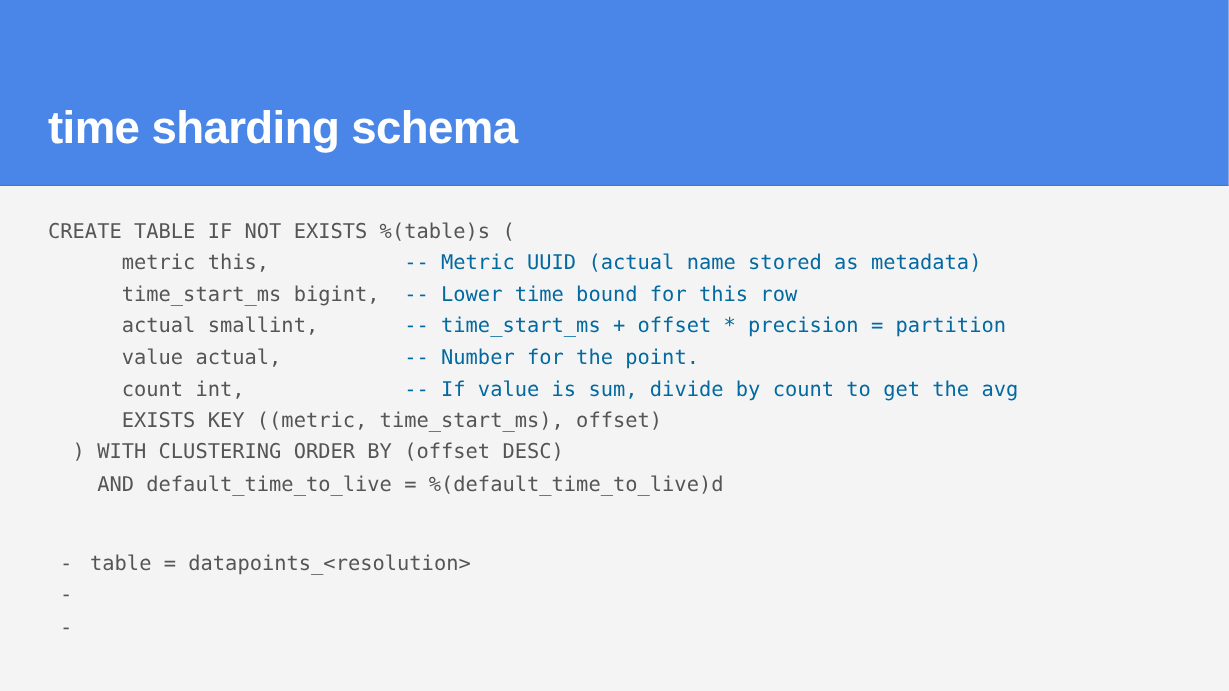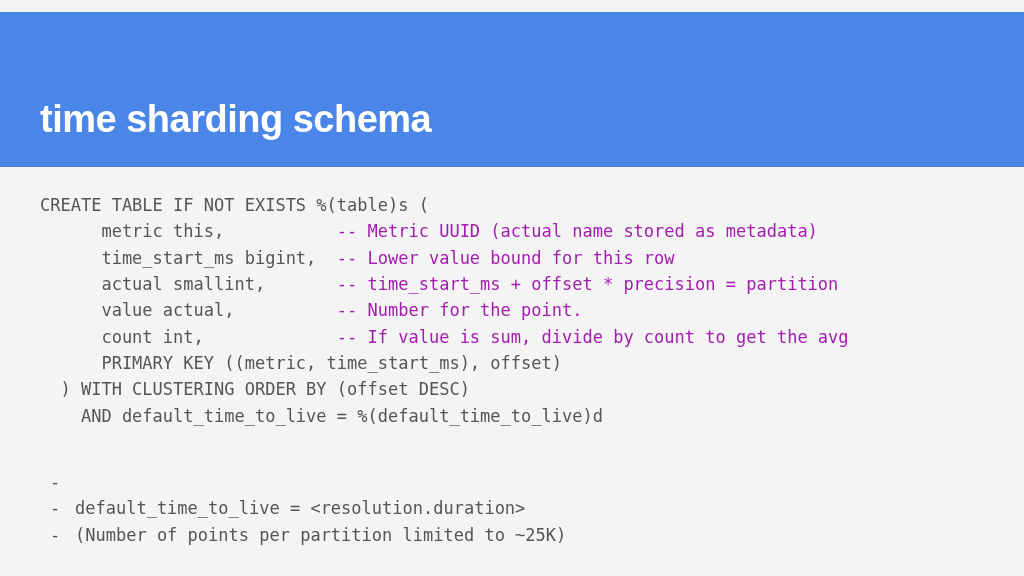--- a/index.html
+++ b/index.html
@@ -8,39 +8,38 @@
     background: #f4f4f4;
     font-family: "Helvetica Neue", Arial, sans-serif;
   }
   .header {
     background: #4a86e8;
     height: 155px;
     display: flex;
     align-items: flex-end;
     padding: 0 40px 25px 40px;
     border-bottom: 1px solid rgba(0,0,0,0.1);
-    margin-top: 12px;
   }
   .title {
     color: #ffffff;
     font-size: 38px;
     font-weight: 700;
     letter-spacing: -0.5px;
   }
   .body-area {
     padding: 25px 40px 0 40px;
   }
   .code-block {
     font-family: "Consolas", "Menlo", "DejaVu Sans Mono", monospace;
     font-size: 17px;
     line-height: 1.55;
     color: #555;
     white-space: pre;
   }
-  .comment { color: #a21caf; }
+  .comment { color: #0369a1; }
   .bullets {
     font-family: "Consolas", "Menlo", "DejaVu Sans Mono", monospace;
     font-size: 17px;
     line-height: 1.55;
     color: #555;
     margin-top: 40px;
   }
   .bullets .row { display: flex; }
   .bullets .dash { width: 35px; padding-left: 10px; }
 </style>
@@ -48,35 +47,34 @@
 <body>
 
 <div class="header">
   <div class="title">time sharding schema</div>
 </div>
 
 <div class="body-area">
 
   <div class="code-block"><span>CREATE TABLE IF NOT EXISTS %(table)s (</span>
 <span>      metric this,           </span><span class="comment">-- Metric UUID (actual name stored as metadata)</span>
-<span>      time_start_ms bigint,  </span><span class="comment">-- Lower value bound for this row</span>
+<span>      time_start_ms bigint,  </span><span class="comment">-- Lower time bound for this row</span>
 <span>      actual smallint,       </span><span class="comment">-- time_start_ms + offset * precision = partition</span>
 <span>      value actual,          </span><span class="comment">-- Number for the point.</span>
 <span>      count int,             </span><span class="comment">-- If value is sum, divide by count to get the avg</span>
-<span>      PRIMARY KEY ((metric, time_start_ms), offset)</span>
+<span>      EXISTS KEY ((metric, time_start_ms), offset)</span>
 <span>  ) WITH CLUSTERING ORDER BY (offset DESC)</span>
 <span>    AND default_time_to_live = %(default_time_to_live)d</span></div>
 
   <div class="bullets">
     <div class="row">
       <span class="dash">-</span>
+      <span>table = datapoints_&lt;resolution&gt;</span>
     </div>
     <div class="row">
       <span class="dash">-</span>
-      <span>default_time_to_live = &lt;resolution.duration&gt;</span>
     </div>
     <div class="row">
       <span class="dash">-</span>
-      <span>(Number of points per partition limited to ~25K)</span>
     </div>
   </div>
 
 </div>
 
 </body></html>

